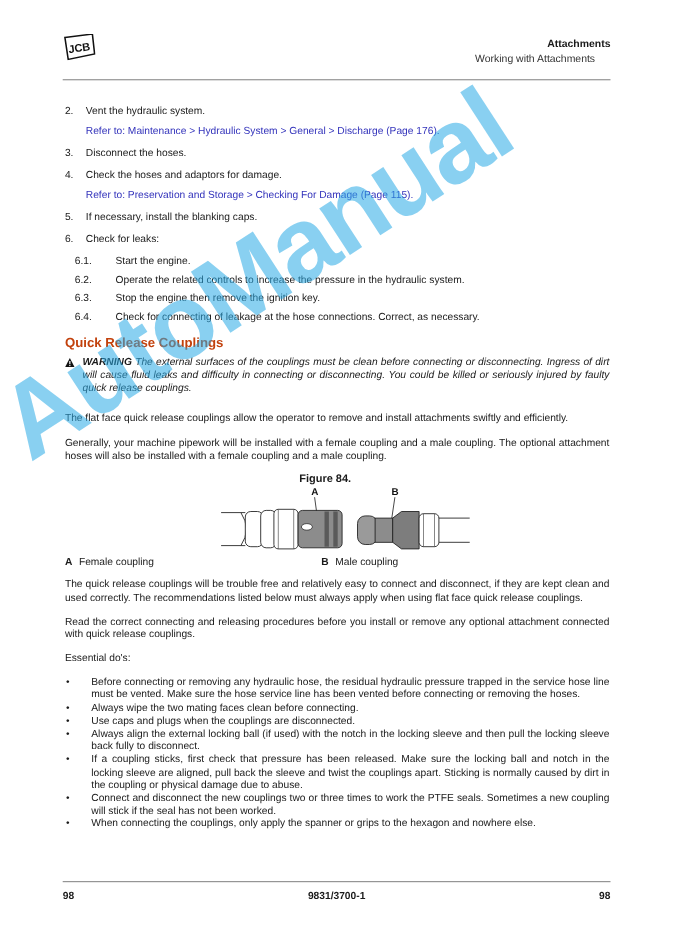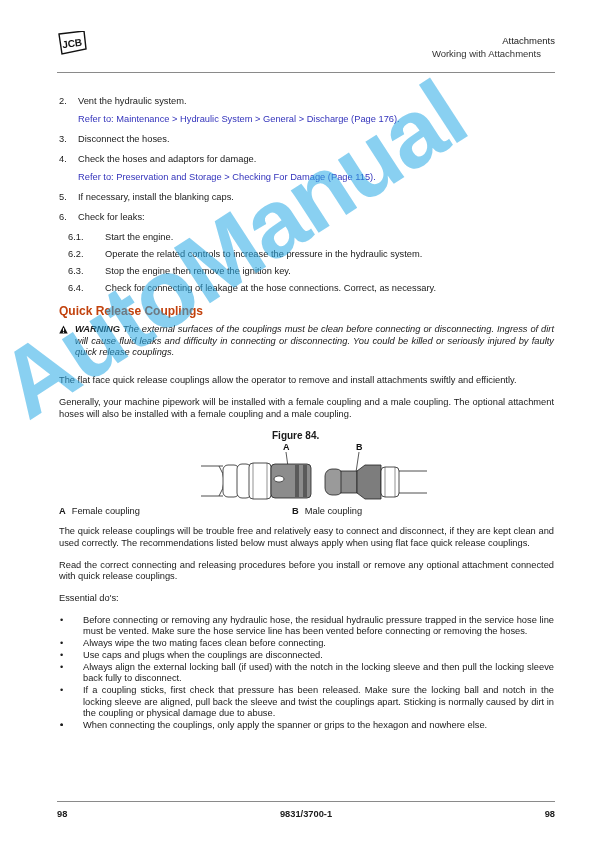--- a/index.html
+++ b/index.html
@@ -2,21 +2,21 @@
 <html><head>
   <meta charset="utf-8">
   <style>
     html, body { margin: 0; padding: 0; background: #ffffff; }
     body { width: 612px; height: 865px; position: relative; overflow: hidden;
            font-family: "Liberation Sans", sans-serif; color: #1a1a1a; font-size: 9.3px; }
     .page { position: absolute; left: 0; top: 0; width: 612px; height: 865px; }
 
     
     .logo { position: absolute; left: 57px; top: 31px; width: 30px; height: 24px; }
-    .hdr-title { position: absolute; right: 57px; top: 35px; font-weight: normal; font-size: 9.5px; text-align: right; }
+    .hdr-title { position: absolute; right: 57px; top: 35px; font-weight: bold; font-size: 9.5px; text-align: right; }
     .hdr-sub { position: absolute; right: 71px; top: 48px; font-size: 9.5px; color: #333; text-align: right; }
     .hdr-rule { position: absolute; left: 57px; right: 57px; top: 72px; height: 1px; background: #8a8a8a; }
 
     .content { position: absolute; left: 59px; top: 95px; width: 495px; }
 
     .step { position: relative; padding-left: 19px; line-height: 12px; margin-bottom: 8px; }
     .step .num { position: absolute; left: 0; top: 0; }
     .ref { color: #3333bb; margin-top: 6px; }
     .sub { position: relative; padding-left: 46px; line-height: 12px; margin-bottom: 5px; }
     .sub .num { position: absolute; left: 9px; top: 0; }
@@ -161,21 +161,21 @@
     <p class="p3">The quick release couplings will be trouble free and relatively easy to connect and disconnect, if they are kept clean and used correctly. The recommendations listed below must always apply when using flat face quick release couplings.</p>
     <p class="p4">Read the correct connecting and releasing procedures before you install or remove any optional attachment connected with quick release couplings.</p>
     <p class="p5">Essential do's:</p>
 
     <ul class="bullets">
       <li><span class="dot">•</span><span>Before connecting or removing any hydraulic hose, the residual hydraulic pressure trapped in the service hose line must be vented. Make sure the hose service line has been vented before connecting or removing the hoses.</span></li>
       <li><span class="dot">•</span><span>Always wipe the two mating faces clean before connecting.</span></li>
       <li><span class="dot">•</span><span>Use caps and plugs when the couplings are disconnected.</span></li>
       <li><span class="dot">•</span><span>Always align the external locking ball (if used) with the notch in the locking sleeve and then pull the locking sleeve back fully to disconnect.</span></li>
       <li><span class="dot">•</span><span>If a coupling sticks, first check that pressure has been released. Make sure the locking ball and notch in the locking sleeve are aligned, pull back the sleeve and twist the couplings apart. Sticking is normally caused by dirt in the coupling or physical damage due to abuse.</span></li>
-      <li><span class="dot">•</span></li>
+      <li><span class="dot">•</span><span>Connect and disconnect the new couplings two or three times to work the PTFE seals. Sometimes a new coupling will stick if the seal has not been worked.</span></li>
       <li><span class="dot">•</span><span>When connecting the couplings, only apply the spanner or grips to the hexagon and nowhere else.</span></li>
     </ul>
   </div>
 
   <div class="ftr-rule"></div>
   <div class="ftr-left">98</div>
   <div class="ftr-center">9831/3700-1</div>
   <div class="ftr-right">98</div>
 
   <div class="watermark">AutoManual</div>

